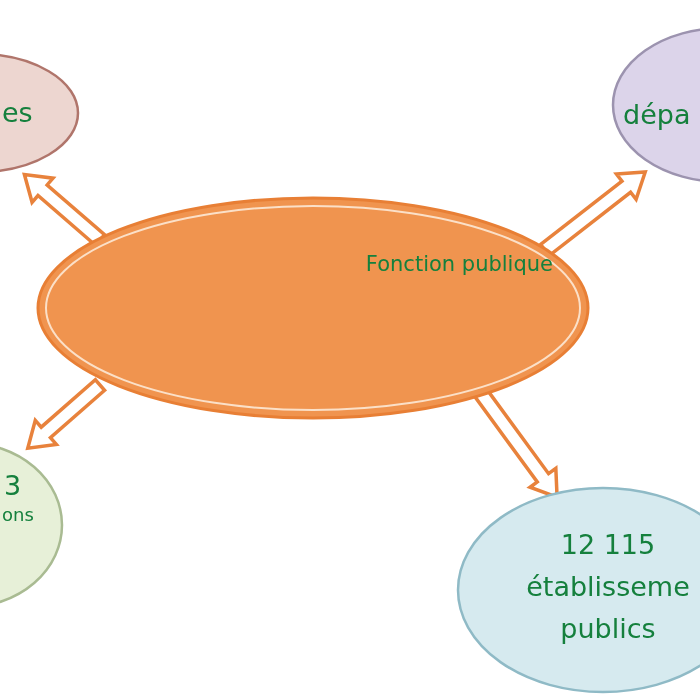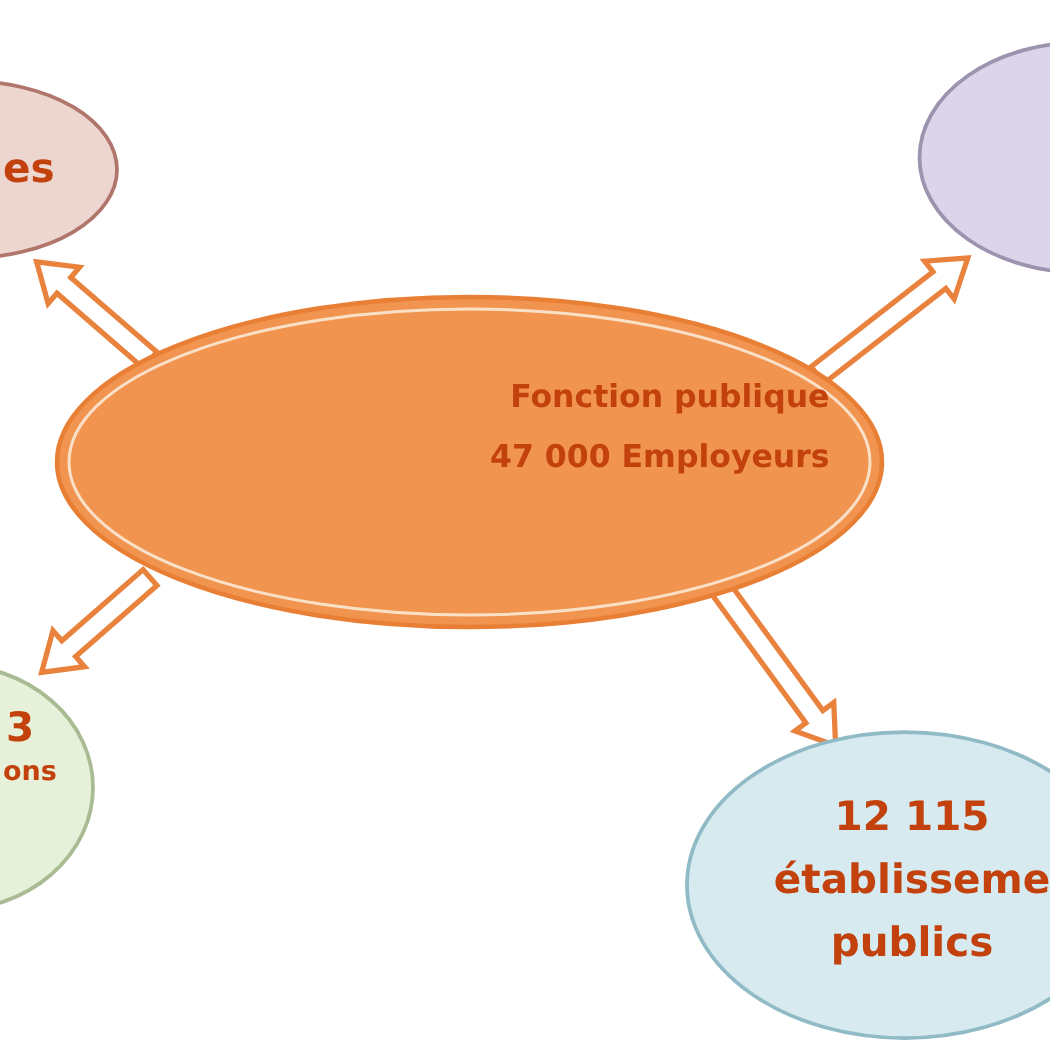--- a/index.html
+++ b/index.html
@@ -15,22 +15,22 @@
     overflow: hidden;
     background: #ffffff;
   }
   .stage svg {
     position: absolute;
     left: 0;
     top: 0;
   }
   .label {
     position: absolute;
-    font-weight: bold;
-    color: #c2410c;
+    font-weight: normal;
+    color: #15803d;
     white-space: nowrap;
   }
   .center-label {
     left: 73px;
     top: 244px;
     width: 480px;
     text-align: right;
     font-size: 21px;
     line-height: 40px;
   }
@@ -97,25 +97,25 @@
     <ellipse class="node-ellipse" cx="723" cy="105" rx="110" ry="77" fill="#DCD4EA" stroke="#9C93AF"></ellipse>
     <ellipse class="node-ellipse" cx="-33" cy="525" rx="95" ry="82" fill="#E7F0D8" stroke="#A9BB92"></ellipse>
     <ellipse class="node-ellipse" cx="603" cy="590" rx="145" ry="102" fill="#D6EAEF" stroke="#8FBAC6"></ellipse>
 
     <ellipse class="center-ellipse" cx="313" cy="308" rx="275" ry="110" fill="#F0944F" stroke="#E87F35"></ellipse>
     <ellipse cx="313" cy="308" rx="267" ry="102" fill="none" stroke-width="2" stroke="#FBE0C8"></ellipse>
   </svg>
 
   <div class="label center-label">
     <div>Fonction publique</div>
-    <div>47 000 Employeurs</div>
   </div>
 
   <div class="label tl-label">es</div>
 
+  <div class="label tr-label">dépa</div>
 
   <div class="label bl-label-1">3</div>
   <div class="label bl-label-2">ons</div>
 
   <div class="label br-label">
     <div>12 115</div>
     <div>établisseme</div>
     <div>publics</div>
   </div>
 

